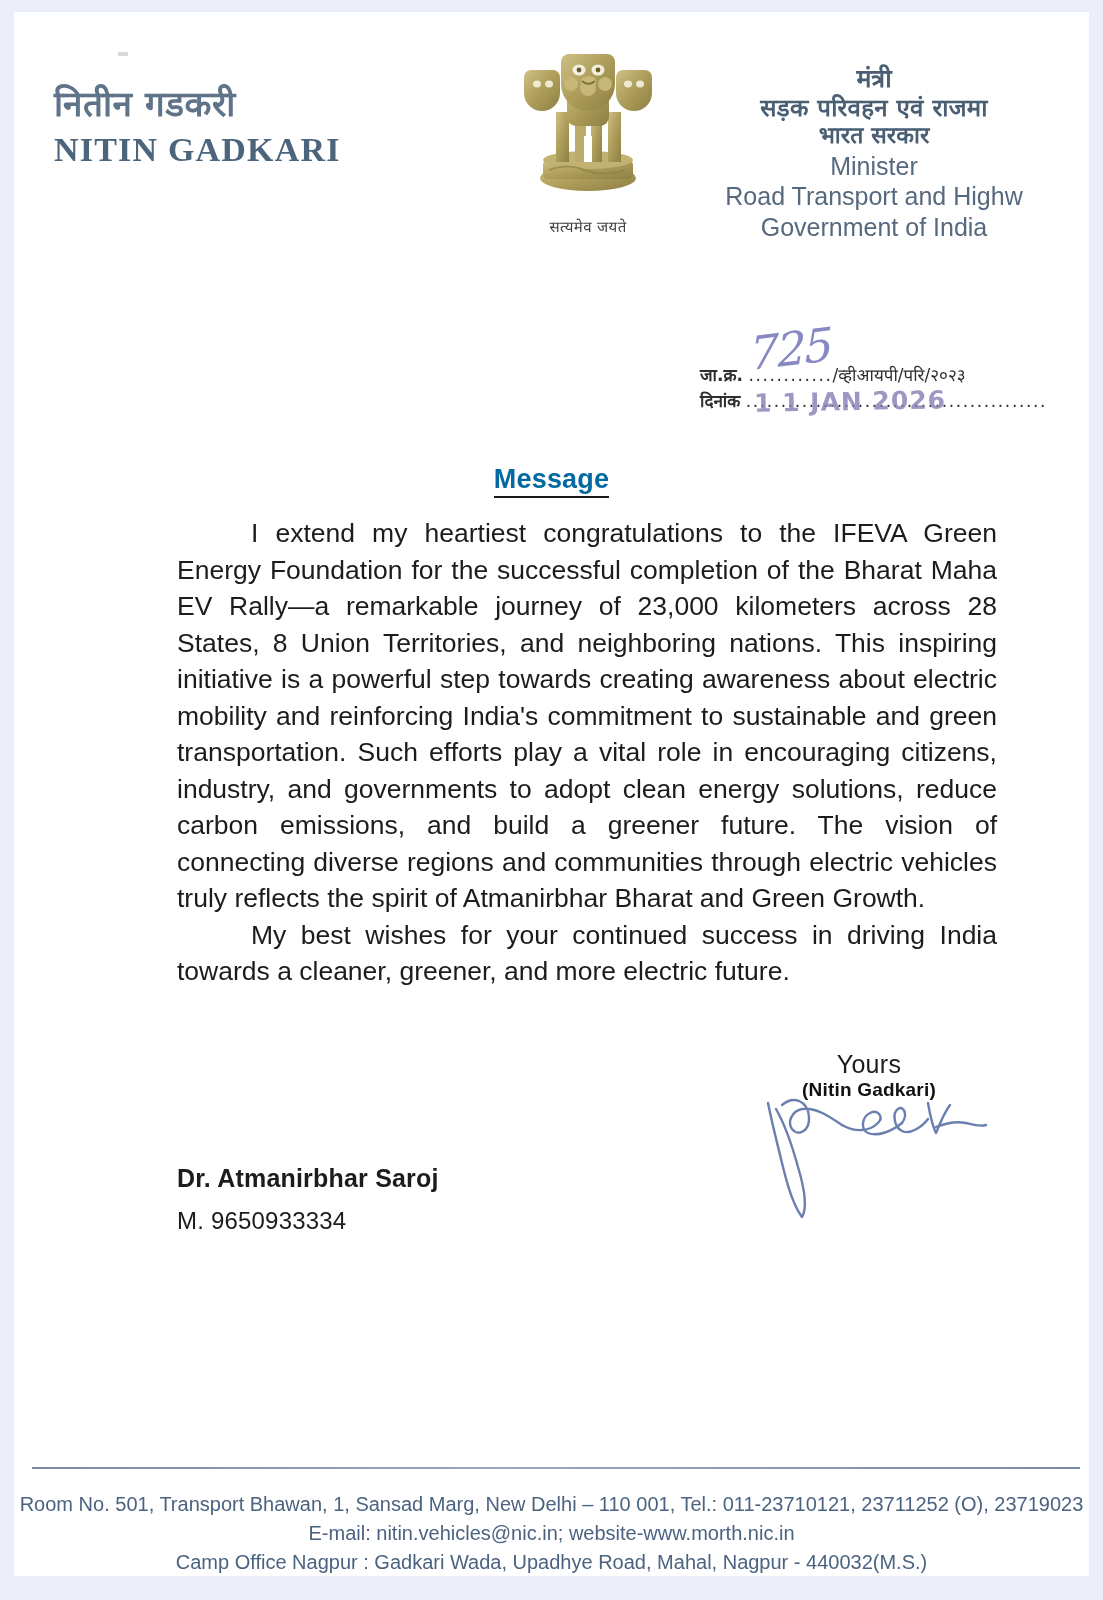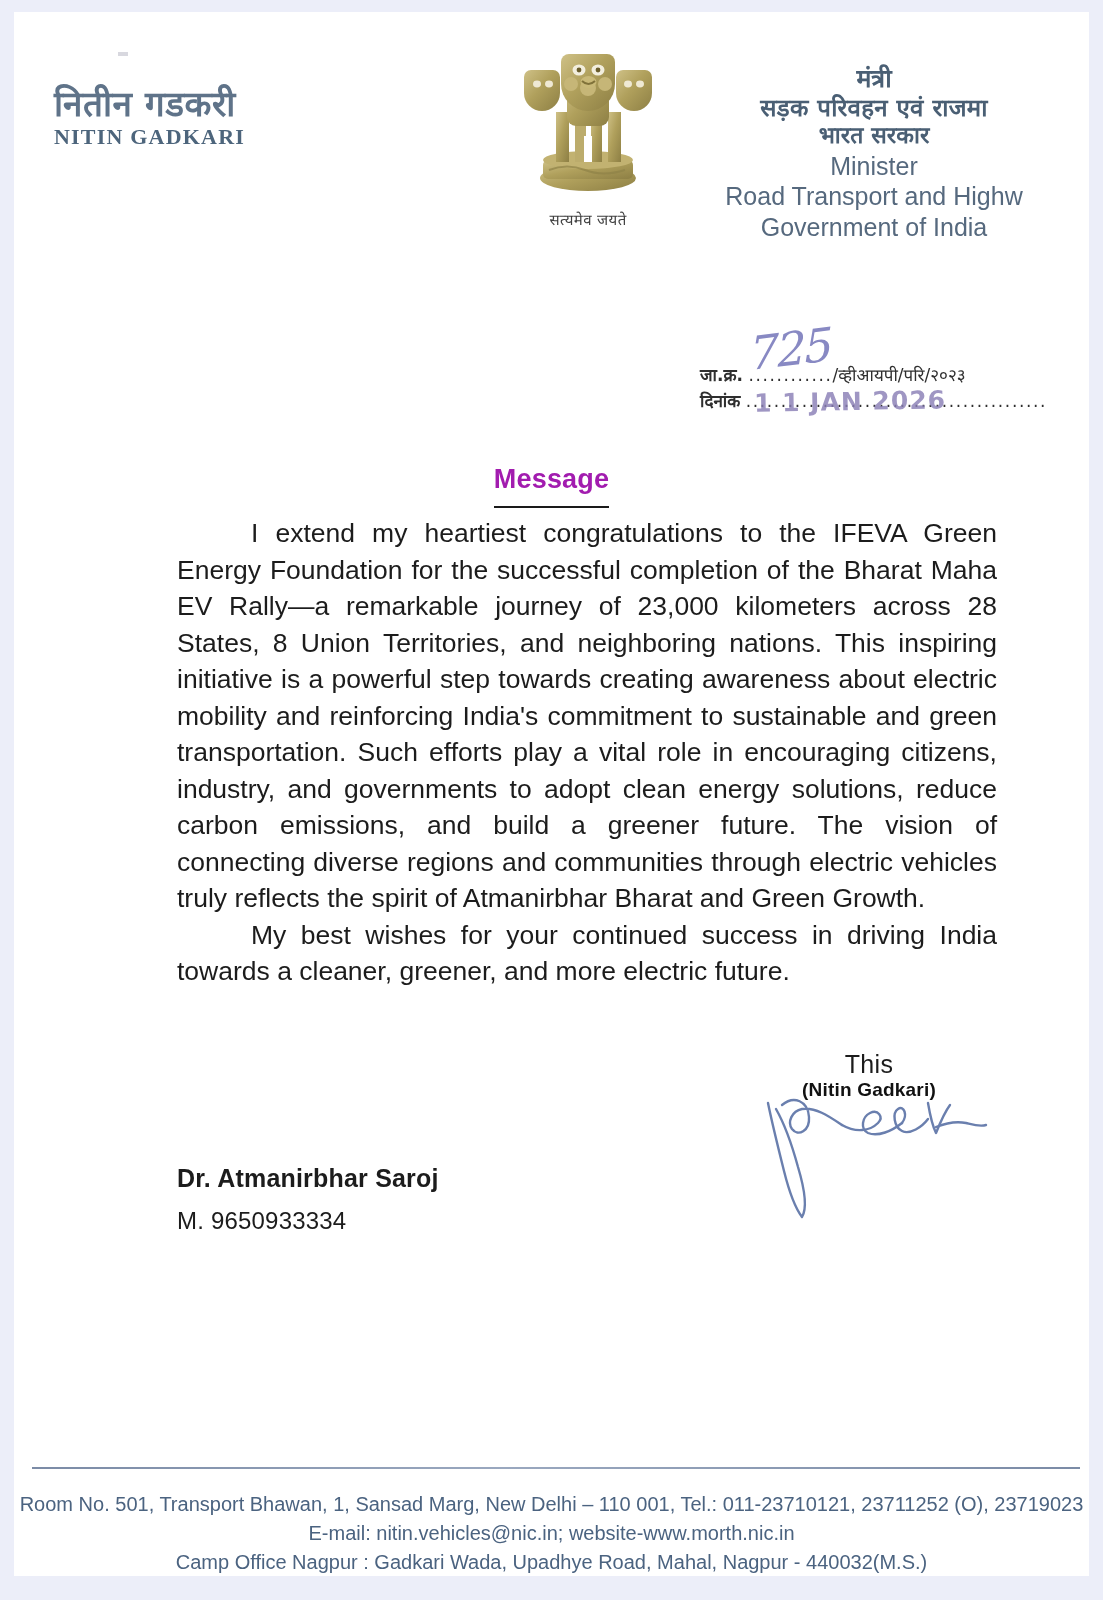--- a/index.html
+++ b/index.html
@@ -43,40 +43,40 @@
   .name-hi {
     font-family: "DejaVu Sans", sans-serif;
     font-size: 35px;
     font-weight: 700;
     letter-spacing: 0.5px;
     line-height: 1.15;
     color: #5f7389;
   }
   .name-en {
     font-family: "Liberation Serif", serif;
-    font-size: 22px;
+    font-size: 34px;
     font-weight: 700;
     letter-spacing: 1.2px;
-    margin-top: 0;
+    margin-top: 7px;
     color: #4d657c;
   }
 
   .emblem-block {
     position: absolute;
     left: 484px;
     top: 28px;
     width: 180px;
     text-align: center;
   }
   .emblem-svg { display: block; margin: 0 auto; }
   .emblem-motto {
     font-family: "DejaVu Sans", sans-serif;
     font-size: 15px;
     color: #3e3e3e;
-    margin-top: 9px;
+    margin-top: 16px;
     letter-spacing: 0.4px;
   }
 
   .ministry-block {
     position: absolute;
     left: 600px;
     top: 52px;
     width: 520px;
     text-align: center;
     color: #4f6377;
@@ -174,23 +174,23 @@
     left: 0;
     top: 452px;
     width: 1075px;
     text-align: center;
   }
   .msg-title {
     display: inline-block;
     font-family: "Liberation Sans", sans-serif;
     font-size: 27px;
     font-weight: 700;
-    color: #a21caf;
+    color: #0369a1;
     border-bottom: 2px solid #1a1a1a;
-    padding-bottom: 11px;
+    padding-bottom: 1px;
     letter-spacing: 0.2px;
   }
 
   .letter-body {
     position: absolute;
     left: 163px;
     top: 503px;
     width: 820px;
     font-family: "Liberation Sans", sans-serif;
     font-size: 26.5px;
@@ -392,21 +392,21 @@
   <div class="msg-title-wrap">
     <span class="msg-title">Message</span>
   </div>
 
   <div class="letter-body">
     <p>I extend my heartiest congratulations to the IFEVA Green Energy Foundation for the successful completion of the Bharat Maha EV Rally—a remarkable journey of 23,000 kilometers across 28 States, 8 Union Territories, and neighboring nations. This inspiring initiative is a powerful step towards creating awareness about electric mobility and reinforcing India's commitment to sustainable and green transportation. Such efforts play a vital role in encouraging citizens, industry, and governments to adopt clean energy solutions, reduce carbon emissions, and build a greener future. The vision of connecting diverse regions and communities through electric vehicles truly reflects the spirit of Atmanirbhar Bharat and Green Growth.</p>
     <p>My best wishes for your continued success in driving India towards a cleaner, greener, and more electric future.</p>
   </div>
 
   <div class="sign-block">
-    <div class="yours">This</div>
+    <div class="yours">Yours</div>
     <div class="sign-area">
       <svg class="signature-svg" width="250" height="150" viewBox="0 0 250 150">
         <g fill="none" stroke="#6a7fae" stroke-width="2.4" stroke-linecap="round" stroke-linejoin="round">
           <path d="M22 28 C26 48, 32 72, 38 96 C44 120, 50 134, 56 142 C62 132, 58 112, 52 92 C46 70, 38 48, 30 34"></path>
           <path d="M36 30 C48 20, 62 26, 63 42 C64 56, 52 62, 46 54 C41 47, 46 36, 56 34 C70 32, 84 42, 96 50"></path>
           <path d="M96 50 C110 58, 124 56, 132 48 C138 42, 132 34, 124 38 C116 42, 114 54, 122 58 C132 62, 146 56, 156 48"></path>
           <path d="M156 48 C162 40, 158 30, 152 34 C146 38, 148 52, 156 56 C164 60, 176 52, 182 44"></path>
           <path d="M182 28 C184 40, 186 50, 190 58 C194 48, 198 38, 204 30"></path>
           <path d="M190 52 C200 48, 210 46, 220 48 C228 50, 234 52, 240 50"></path>
         </g>

